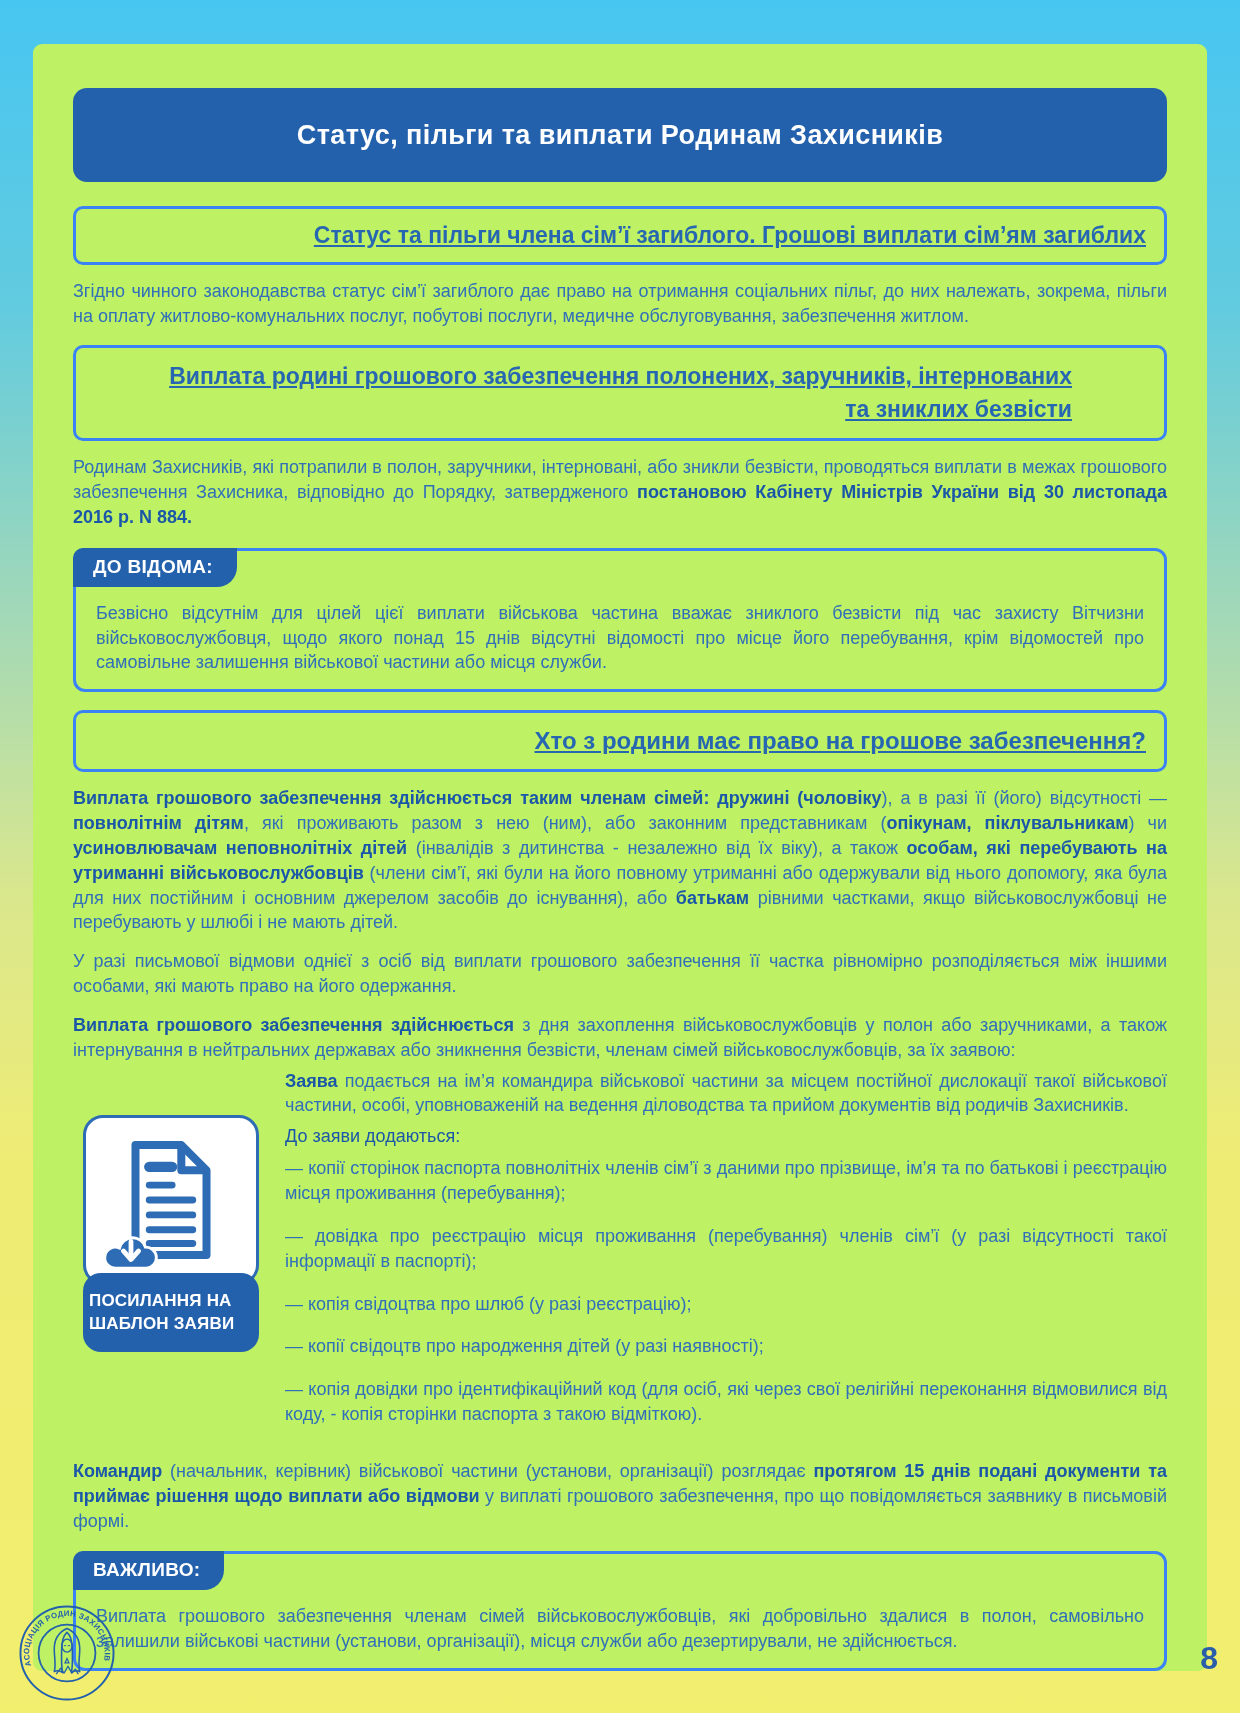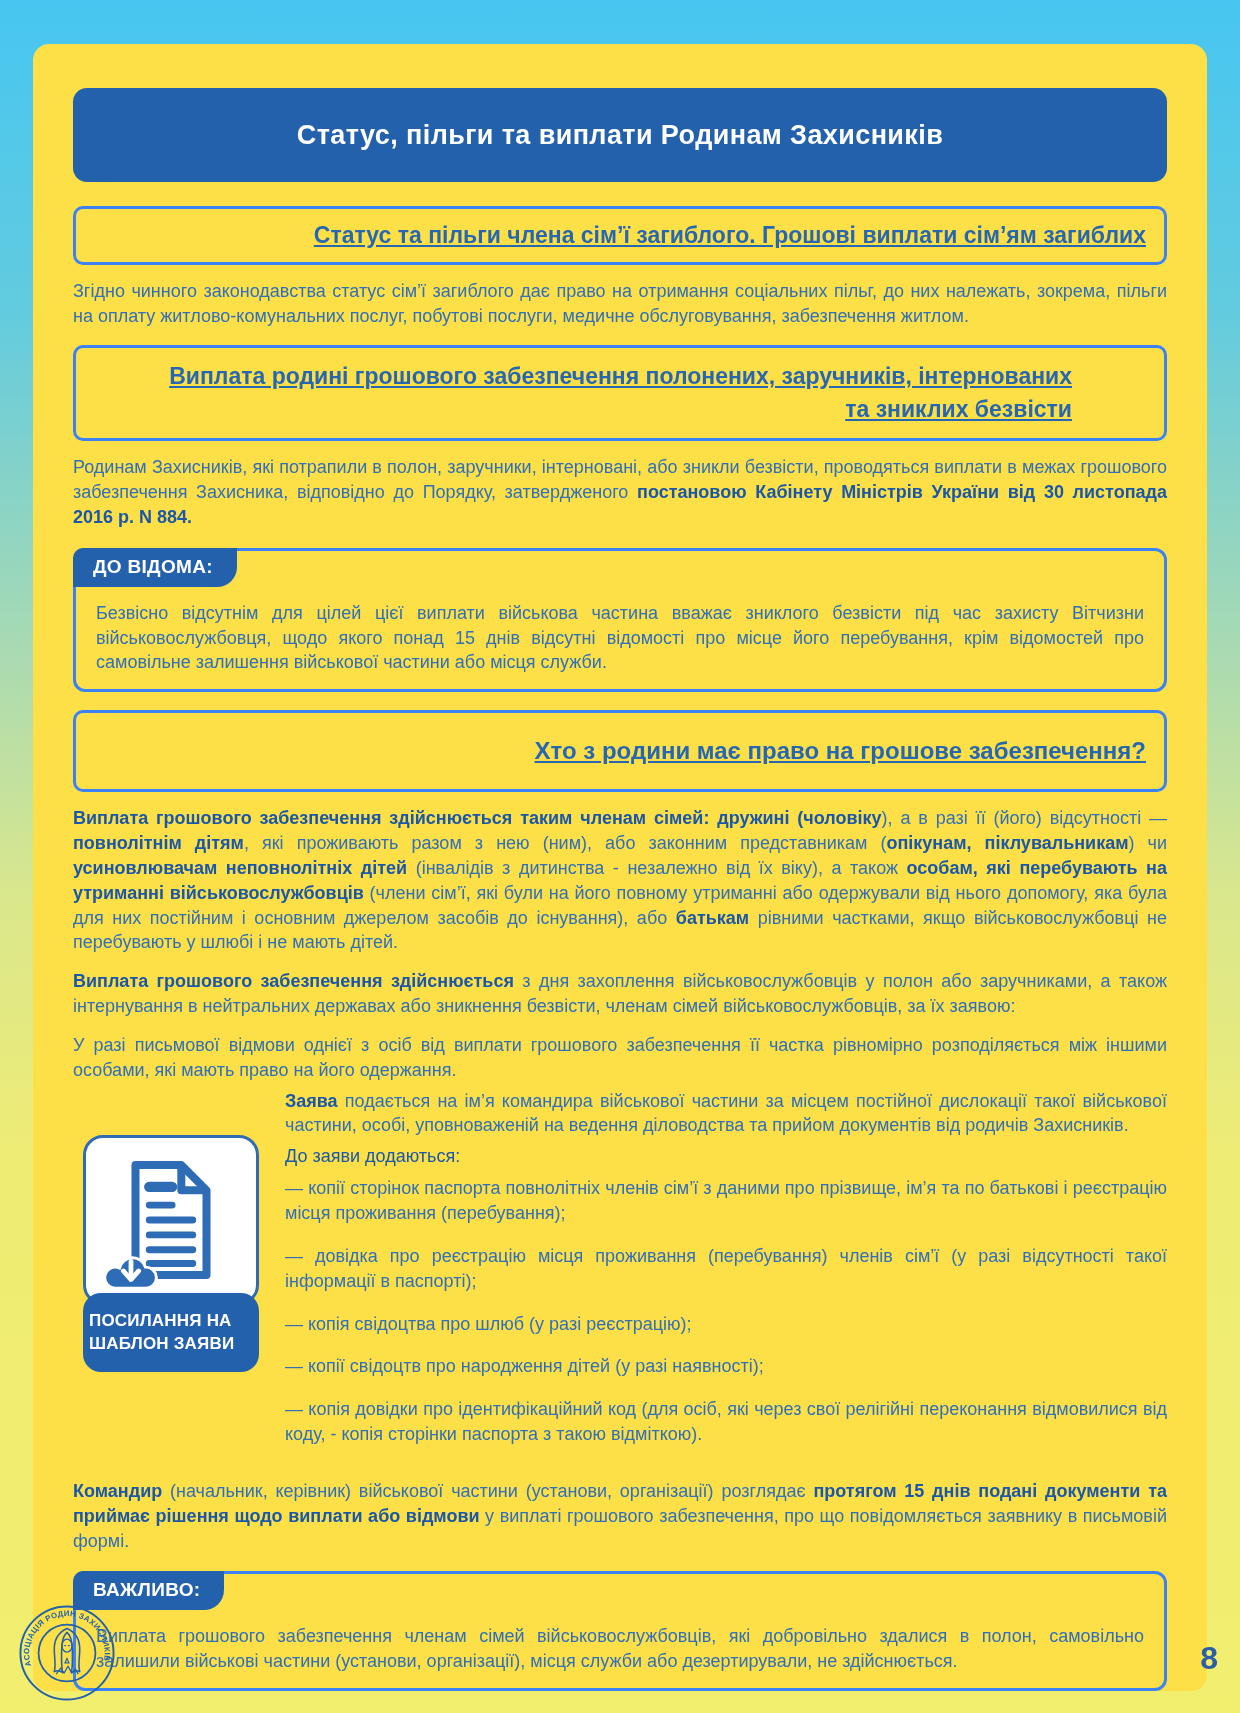--- a/index.html
+++ b/index.html
@@ -3,34 +3,34 @@
 <meta charset="utf-8">
 <style>
   html,body{margin:0;padding:0;}
   body{
     width:1240px;height:1713px;overflow:hidden;position:relative;
     font-family:"Liberation Sans",sans-serif;
     background:linear-gradient(180deg,#47c6f1 0%,#62cbdf 18%,#a9dab2 38%,#d9e78d 52%,#efec74 68%,#f2ee6e 100%);
   }
   .card{
     position:absolute;left:33px;top:44px;width:1174px;min-height:1619px;
-    background:#fde047;border-radius:16px;padding:0 40px;box-sizing:border-box;
+    background:#bef264;border-radius:9px;padding:0 40px;box-sizing:border-box;
   }
   .banner{
     margin-top:44px;background:#2361ad;border-radius:14px;height:94px;
     display:flex;align-items:center;justify-content:center;
     color:#fff;font-size:27px;font-weight:bold;letter-spacing:.4px;
   }
   .title-box{
     border:3px solid #3b82f6;border-radius:10px;text-align:right;
     font-weight:bold;color:#2767b2;box-sizing:border-box;text-decoration:underline;
   }
   .title-box.h1{margin-top:24px;font-size:23px;padding:13px 18px;}
   .title-box.h2{margin-top:16px;font-size:23px;padding:12px 92px;line-height:1.45;}
-  .title-box.h3{margin-top:18px;font-size:24px;padding:24px 18px;}
+  .title-box.h3{margin-top:18px;font-size:24px;padding:14px 18px;}
   .body-p{
     margin:14px 0 0;text-align:justify;font-size:18px;line-height:1.38;color:#316fb9;
   }
   .body-p b,.body-p .bold{color:#1b57a8;}
   .callout{
     position:relative;border:3px solid #3b82f6;border-radius:12px;
     margin-top:18px;padding:50px 20px 14px;box-sizing:border-box;
   }
   .callout-tab{
     position:absolute;top:-3px;left:-3px;background:#2361ad;color:#fff;
@@ -89,23 +89,23 @@
     <div class="callout-tab">ДО ВІДОМА:</div>
     <p class="body-p">Безвісно відсутнім для цілей цієї виплати військова частина вважає зниклого безвісти під час захисту Вітчизни військовослужбовця, щодо якого понад 15 днів відсутні відомості про місце його перебування, крім відомостей про самовільне залишення військової частини або місця служби.</p>
   </div>
 
   <div class="title-box h3">
     <span>Хто з родини має право на грошове забезпечення?</span>
   </div>
 
   <p class="body-p"><b>Виплата грошового забезпечення здійснюється таким членам сімей: дружині (чоловіку</b><span>), а в разі її (його) відсутності — </span><b>повнолітнім дітям</b><span>, які проживають разом з нею (ним), або законним представникам (</span><b>опікунам, піклувальникам</b><span>) чи </span><b>усиновлювачам неповнолітніх дітей</b><span> (інвалідів з дитинства - незалежно від їх віку), а також </span><b>особам, які перебувають на утриманні військовослужбовців</b><span> (члени сім’ї, які були на його повному утриманні або одержували від нього допомогу, яка була для них постійним і основним джерелом засобів до існування), або </span><b>батькам</b><span> рівними частками, якщо військовослужбовці не перебувають у шлюбі і не мають дітей.</span></p>
 
+  <p class="body-p">У разі письмової відмови однієї з осіб від виплати грошового забезпечення її частка рівномірно розподіляється між іншими особами, які мають право на його одержання.</p>
+
   <p class="body-p"><b>Виплата грошового забезпечення здійснюється</b><span> з дня захоплення військовослужбовців у полон або заручниками, а також інтернування в нейтральних державах або зникнення безвісти, членам сімей військовослужбовців, за їх заявою:</span></p>
-
-  <p class="body-p">У разі письмової відмови однієї з осіб від виплати грошового забезпечення її частка рівномірно розподіляється між іншими особами, які мають право на його одержання.</p>
 
   <div class="two-col">
 
     <div class="widget">
       <div class="doc-box">
         <svg width="104" height="126" viewBox="0 0 90 110">
           <path d="M14 7 H54 L76 29 V103 H14 Z" fill="#ffffff" stroke="#2e6cb5" stroke-width="7" stroke-linejoin="round"></path>
           <path d="M54 7 V29 H76" fill="none" stroke="#2e6cb5" stroke-width="7" stroke-linejoin="round"></path>
           <line x1="26" y1="26" x2="46" y2="26" stroke="#2e6cb5" stroke-width="9" stroke-linecap="round"></line>
           <line x1="26" y1="42" x2="46" y2="42" stroke="#2e6cb5" stroke-width="6" stroke-linecap="round"></line>

